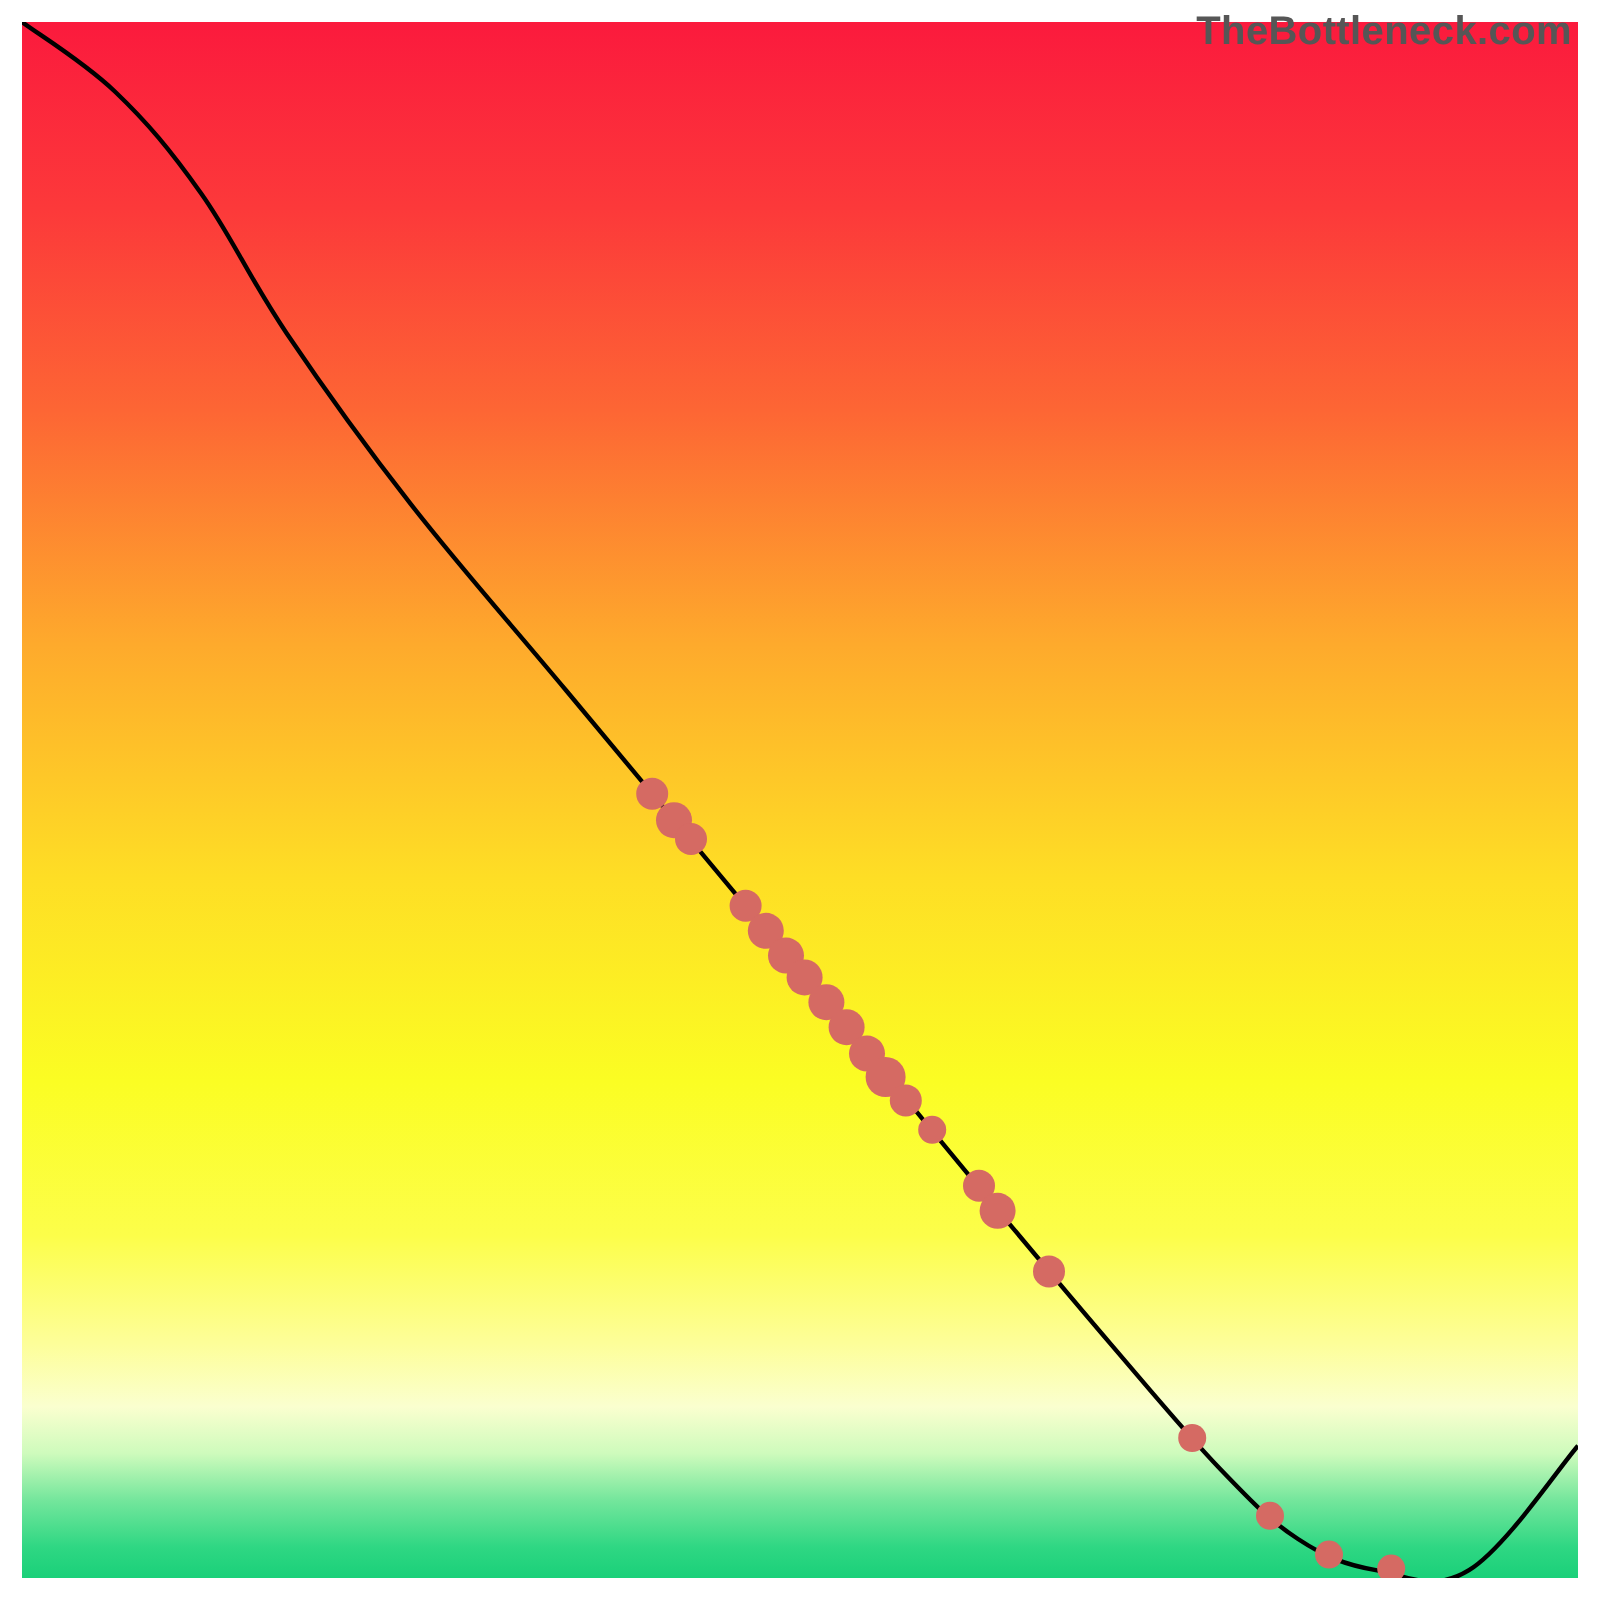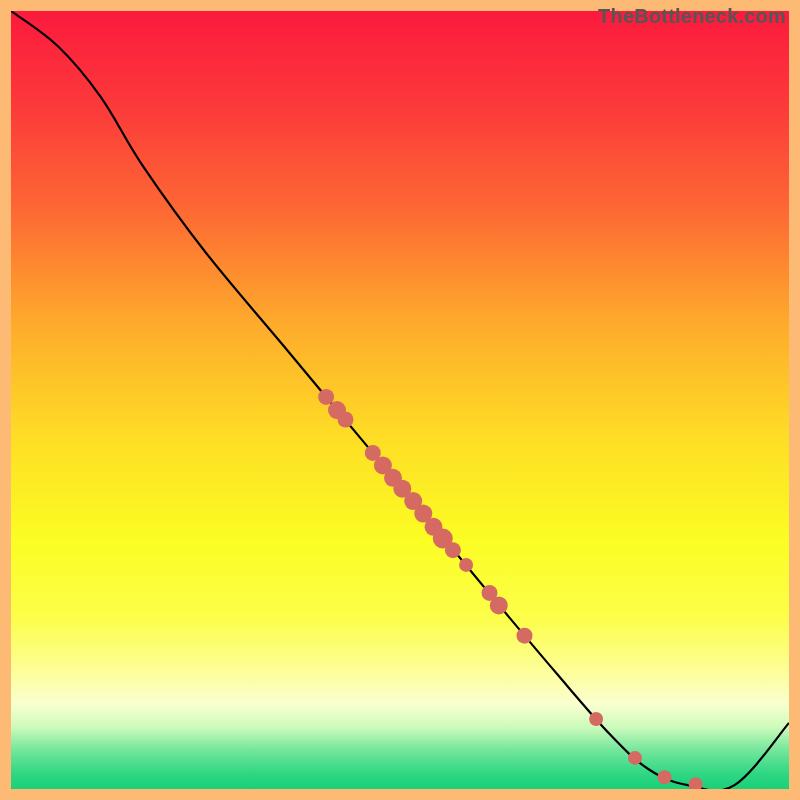--- a/index.html
+++ b/index.html
@@ -7,21 +7,21 @@
     padding: 0;
     width: 800px;
     height: 800px;
     background: #000;
     overflow: hidden;
   }
   .stage {
     position: relative;
     width: 800px;
     height: 800px;
-    background: #fdba74;
+    background: #ffffff;
   }
   .plot-area {
     position: absolute;
     left: 11px;
     top: 11px;
     width: 778px;
     height: 778px;
     overflow: hidden;
   }
   .attribution {

